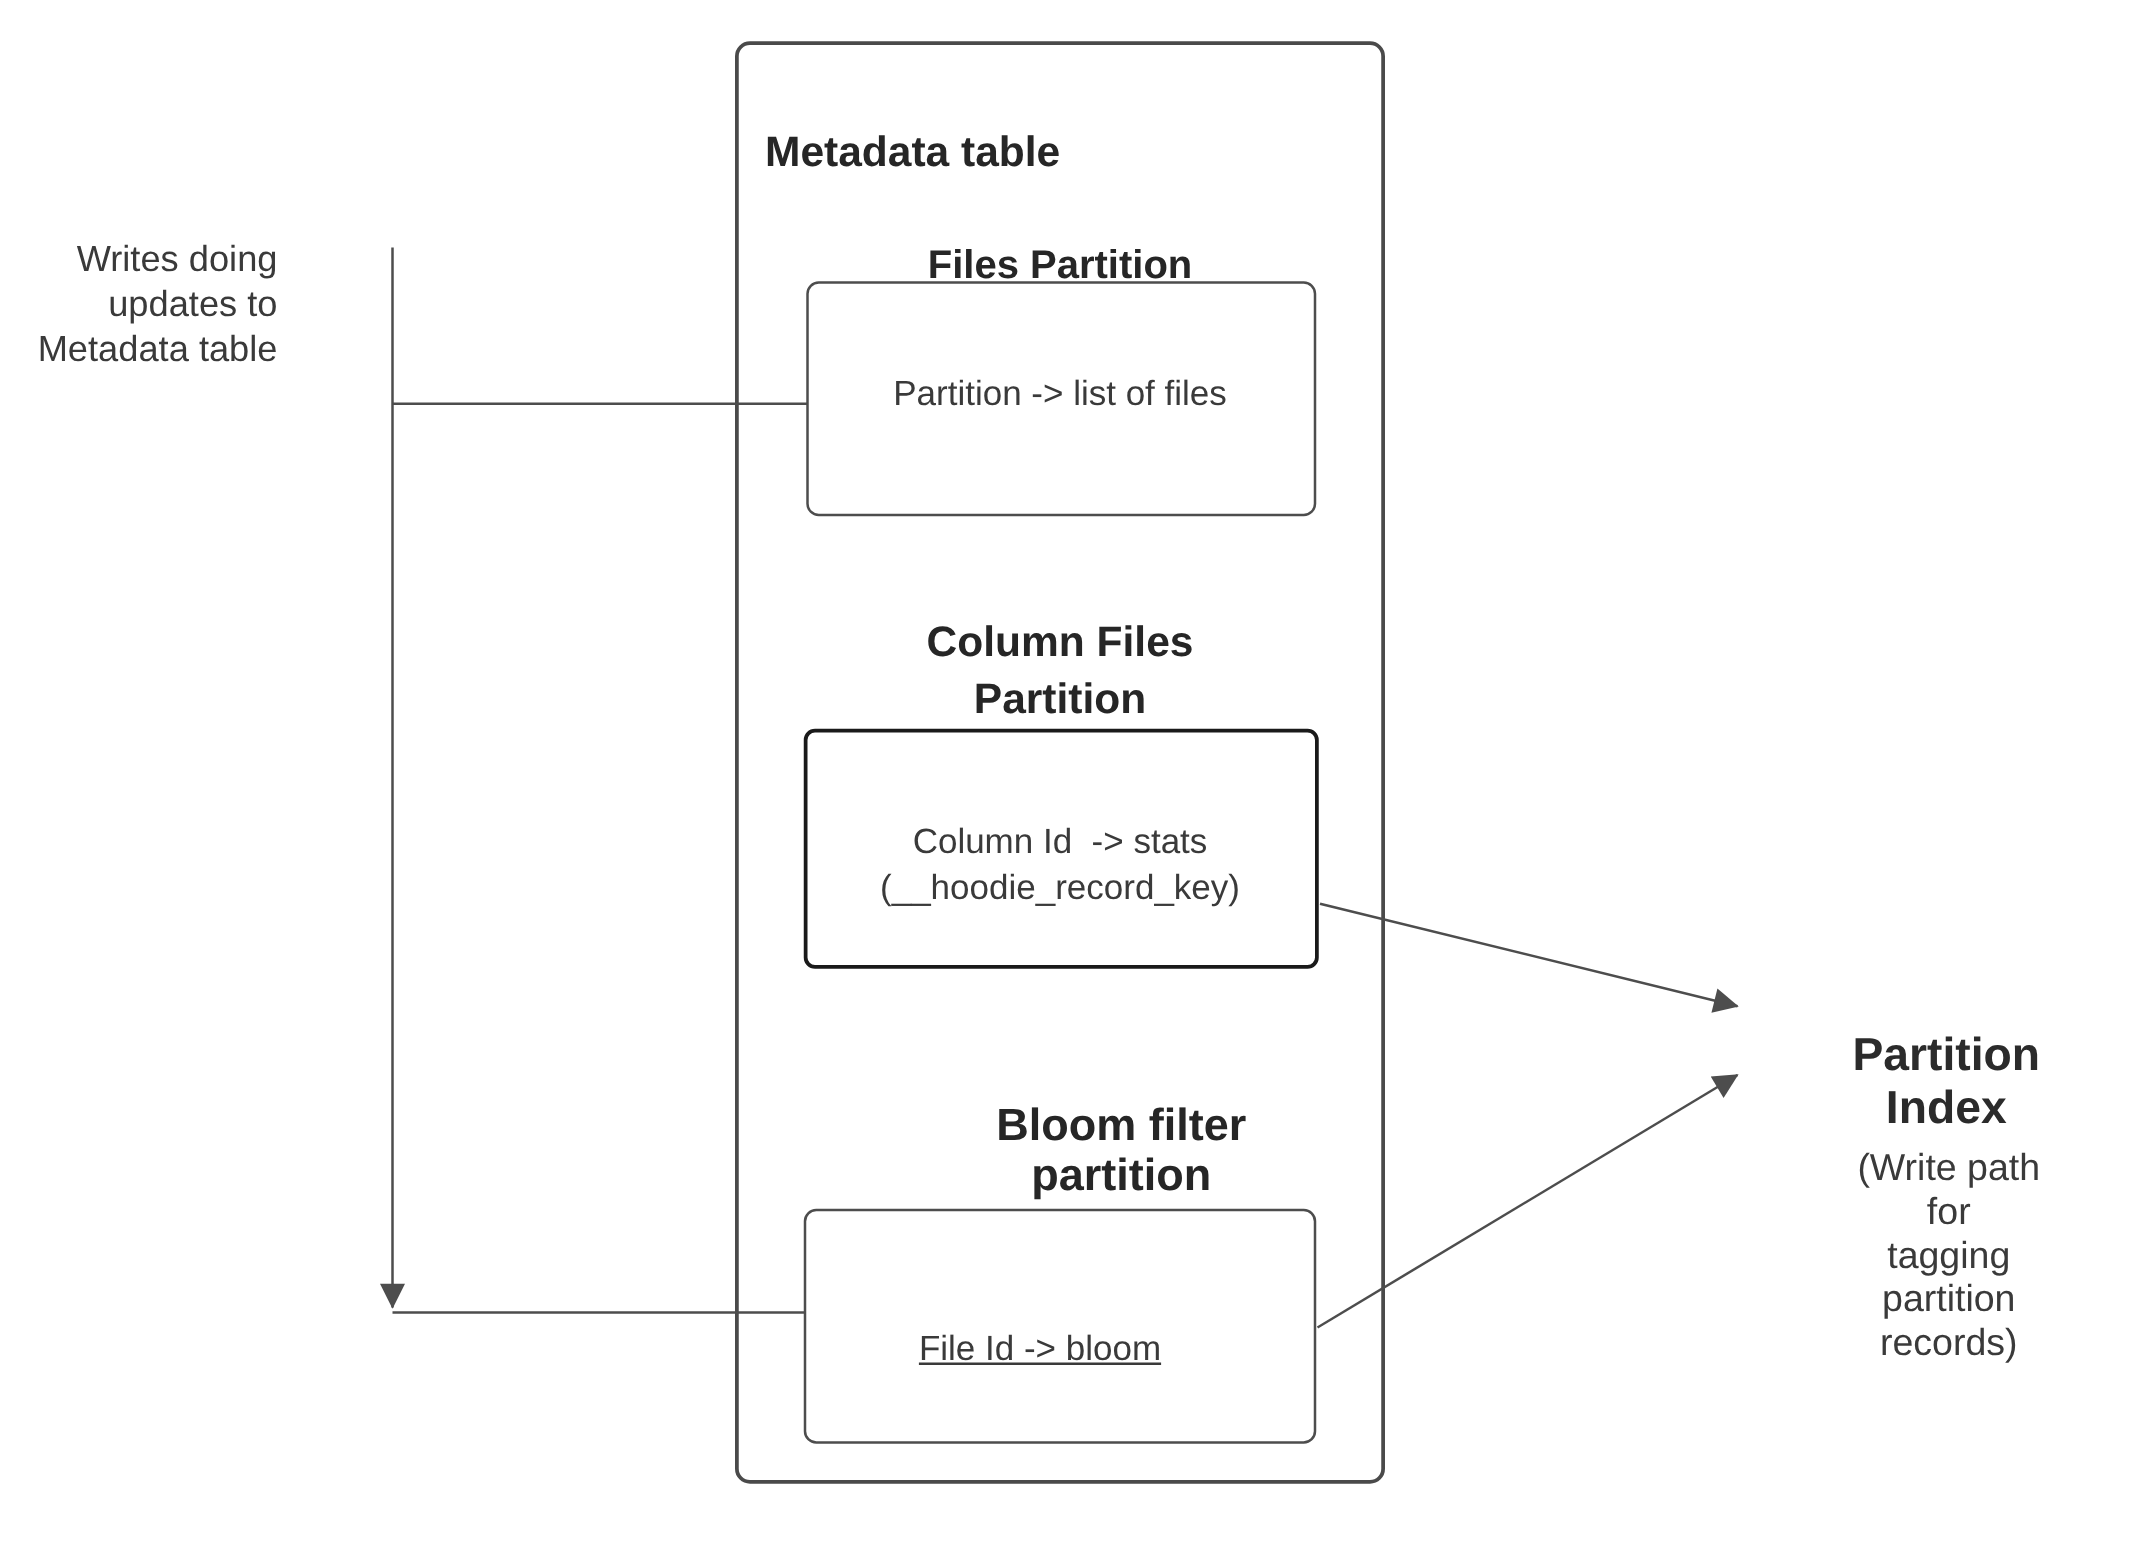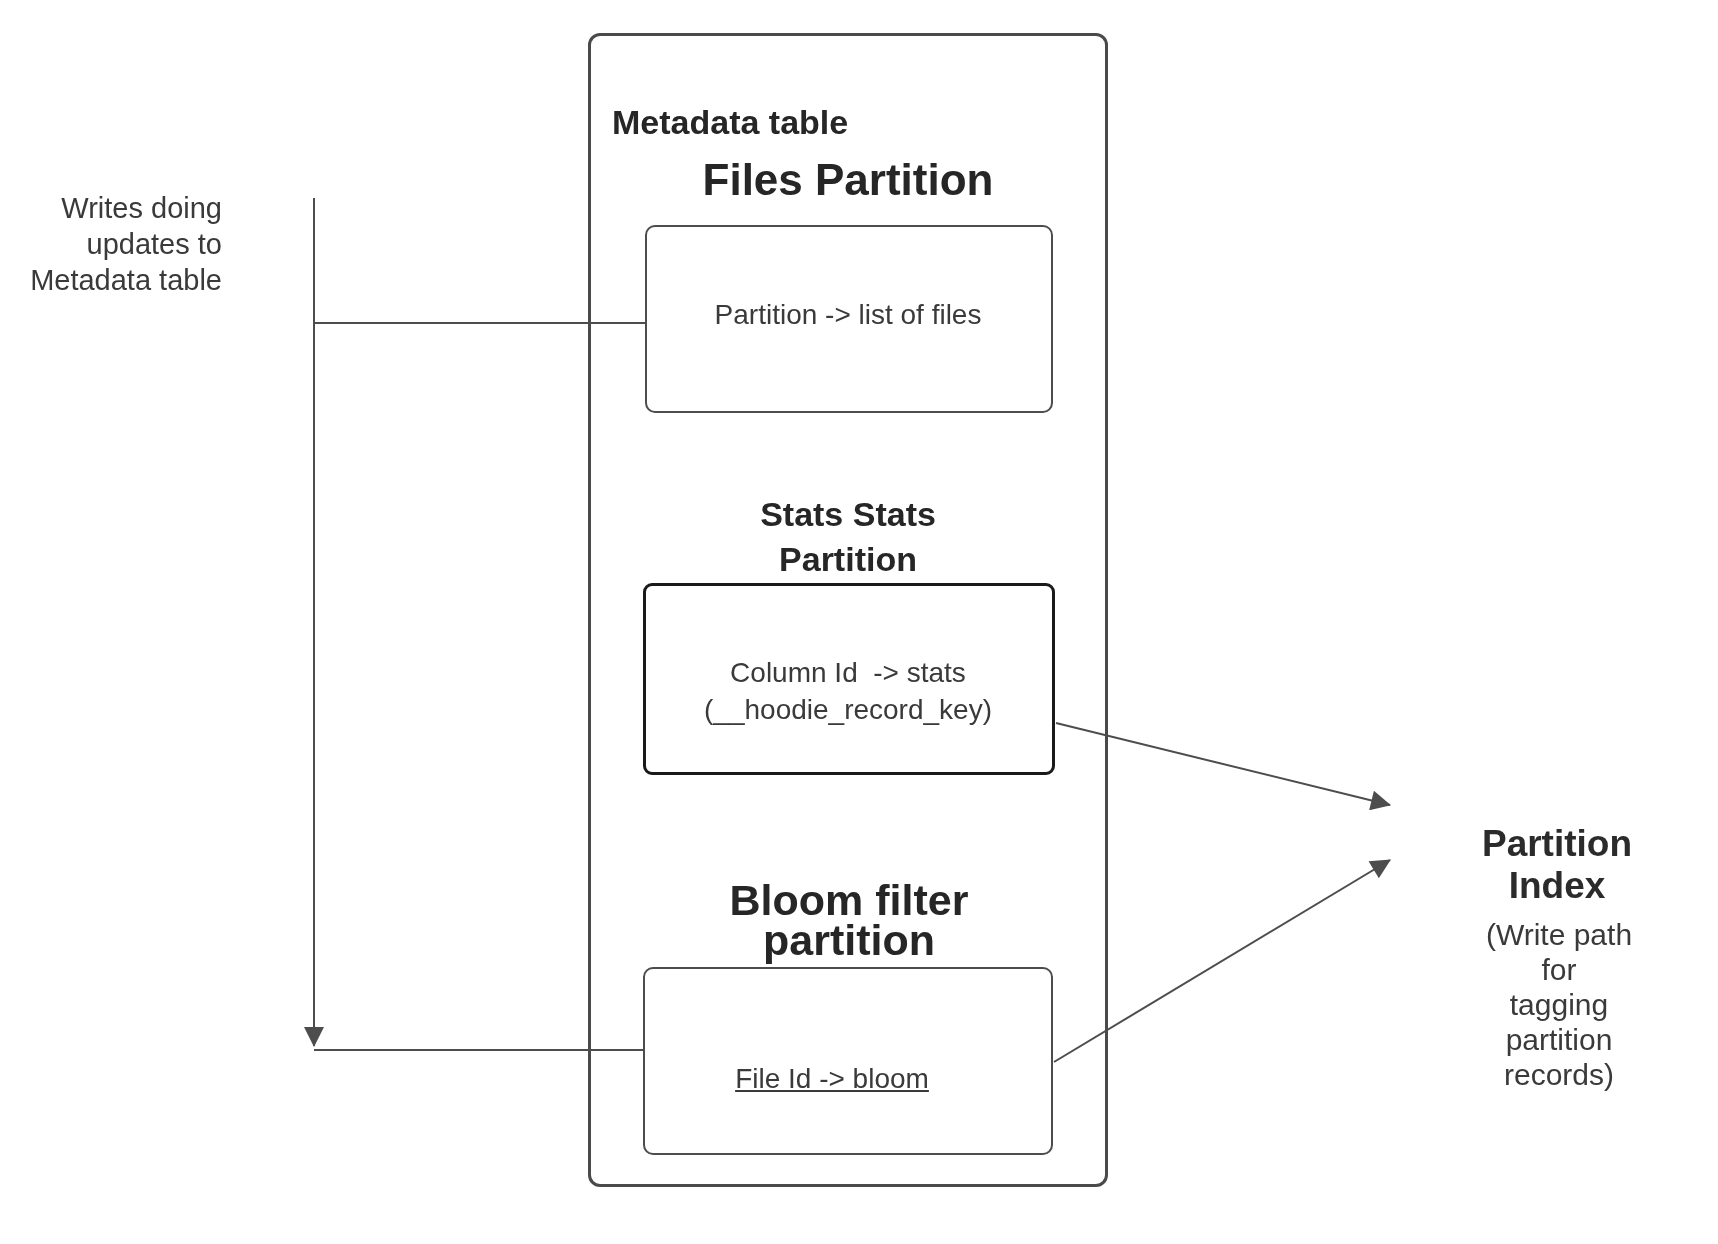--- a/index.html
+++ b/index.html
@@ -44,33 +44,33 @@
 <div id="canvas">
 
   <div class="txt" style="left:20px;top:173px;width:202px;font-size:29px;line-height:36px;text-align:right;">Writes doing
 updates to
 Metadata table</div>
 
   <div class="box" id="outer-box"></div>
 
   <div class="txt bold" style="left:612px;top:87px;font-size:34px;line-height:36px;text-align:left;">Metadata table</div>
 
-  <div class="txt bold cx" style="left:848px;top:145px;font-size:44px;line-height:36px;text-align:center;">Files Partition</div>
+  <div class="txt bold cx" style="left:848px;top:176px;font-size:32px;line-height:36px;text-align:center;">Files Partition</div>
 
   <div class="box" id="files-box"></div>
   <div class="txt cx" style="left:848px;top:281px;font-size:28px;line-height:33px;">Partition -&gt; list of files</div>
 
-  <div class="txt bold cx" style="left:848px;top:475px;font-size:34px;line-height:45px;">Stats Stats
+  <div class="txt bold cx" style="left:848px;top:475px;font-size:34px;line-height:45px;">Column Files
 Partition</div>
 
   <div class="box" id="stats-box"></div>
   <div class="txt cx" style="left:848px;top:637px;font-size:28px;line-height:37px;">Column Id  -&gt; stats
 (__hoodie_record_key)</div>
 
-  <div class="txt bold cx" style="left:849px;top:863px;font-size:43px;line-height:40px;">Bloom filter
+  <div class="txt bold cx" style="left:897px;top:863px;font-size:36px;line-height:40px;">Bloom filter
 partition</div>
 
   <div class="box" id="bloom-box"></div>
   <div class="txt cx" style="left:832px;top:1044px;font-size:28px;line-height:36px;text-decoration:underline;">File Id -&gt; bloom</div>
 
   <div class="txt bold cx" style="left:1557px;top:806px;font-size:37px;line-height:42px;color:#2b2b2b;">Partition Index</div>
 
   <div class="txt cx" style="left:1559px;top:900px;font-size:30px;line-height:35px;">(Write path for
 tagging partition
 records)</div>

